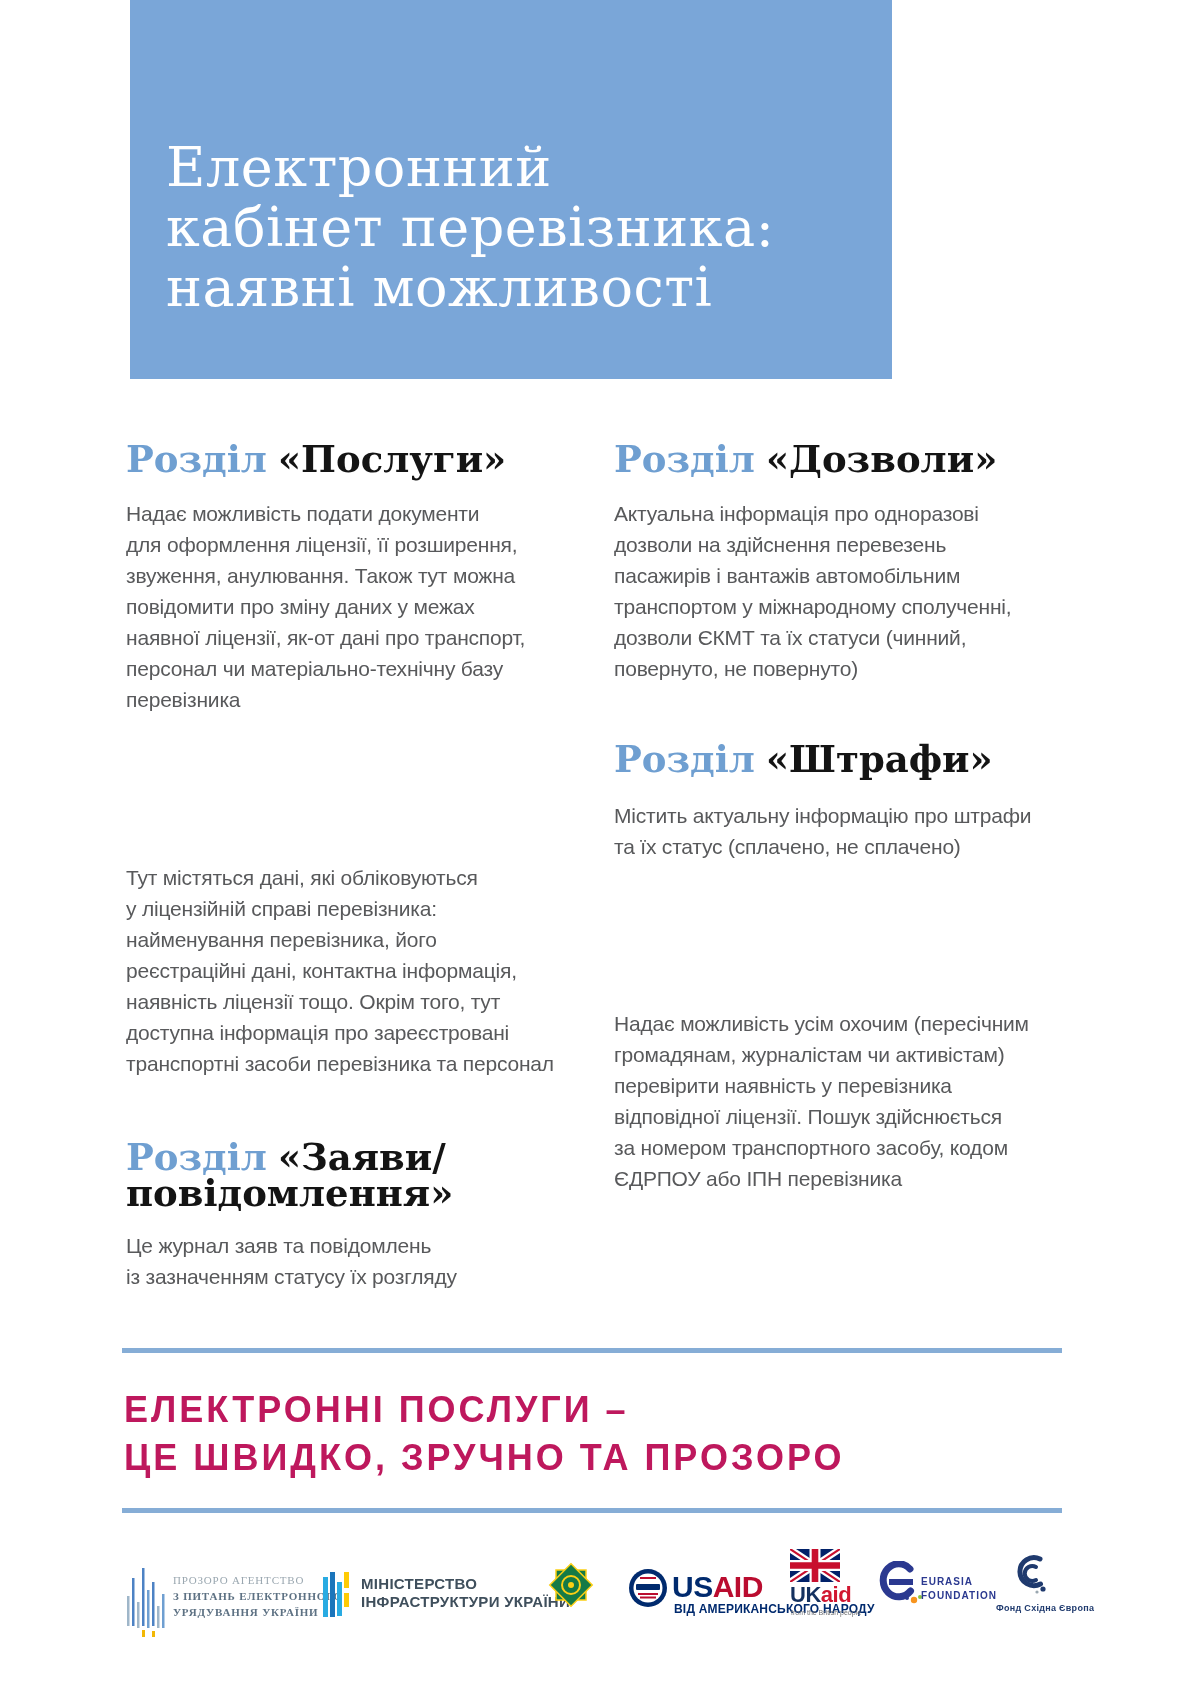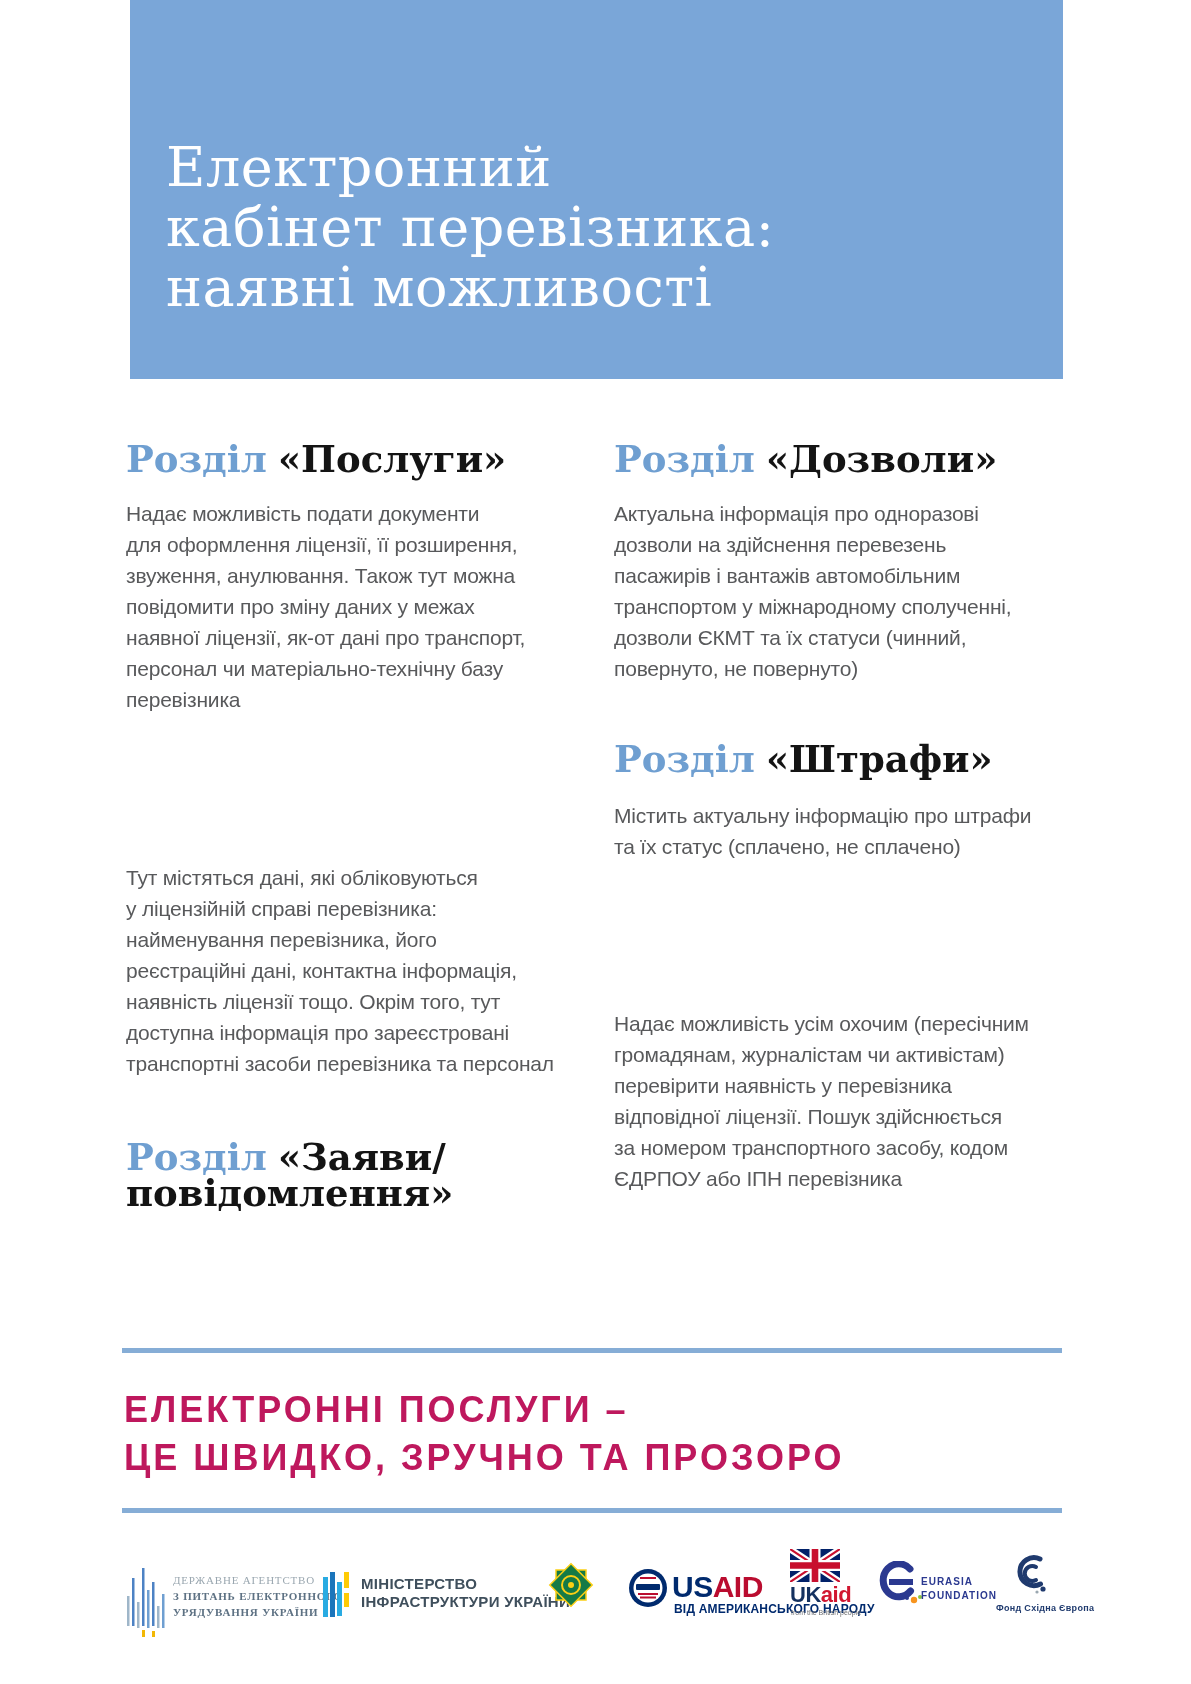--- a/index.html
+++ b/index.html
@@ -3,21 +3,21 @@
 <meta charset="utf-8">
 <style>
   html,body { margin:0; padding:0; background:#ffffff; }
   .page {
     position:relative; width:1191px; height:1684px; background:#ffffff;
     overflow:hidden; font-family:"Liberation Sans", sans-serif;
   }
 
   
   .header-band {
-    position:absolute; left:130px; top:0; width:933px; height:379px;
+    position:absolute; left:130px; top:0; width:762px; height:379px;
     background:#7aa6d8;
   }
   .header-title {
     position:absolute; left:36px; top:138px;
     font-family:"DejaVu Serif", serif; font-weight:400;
     font-size:54px; line-height:60px; color:#ffffff;
     white-space:pre-line; letter-spacing:0.5px;
   }
 
   
@@ -133,20 +133,22 @@
   <div class="sec-body b-l1">Тут містяться дані, які обліковуються
 у ліцензійній справі перевізника:
 найменування перевізника, його
 реєстраційні дані, контактна інформація,
 наявність ліцензії тощо. Окрім того, тут
 доступна інформація про зареєстровані
 транспортні засоби перевізника та персонал</div>
 
   <div class="sec-heading h-l2"><span class="sec-label">Розділ</span><span class="sec-name">«Заяви/
 повідомлення»</span></div>
+  <div class="sec-body b-l2">Це журнал заяв та повідомлень
+із зазначенням статусу їх розгляду</div>
 
   <div class="sec-heading h-r0"><span class="sec-label">Розділ</span><span class="sec-name">«Дозволи»</span></div>
   <div class="sec-body b-r0">Актуальна інформація про одноразові
 дозволи на здійснення перевезень
 пасажирів і вантажів автомобільним
 транспортом у міжнародному сполученні,
 дозволи ЄКМТ та їх статуси (чинний,
 повернуто, не повернуто)</div>
 
   <div class="sec-heading h-r1"><span class="sec-label">Розділ</span><span class="sec-name">«Штрафи»</span></div>
@@ -172,21 +174,21 @@
       <rect x="10" y="36" width="2.5" height="26" fill="#9fb6c9"></rect>
       <rect x="15" y="2" width="2.5" height="58" fill="#4d82c4"></rect>
       <rect x="20" y="24" width="2.5" height="38" fill="#6f9fd1"></rect>
       <rect x="25" y="16" width="2.5" height="44" fill="#4d82c4"></rect>
       <rect x="30" y="40" width="2.5" height="22" fill="#9fb6c9"></rect>
       <rect x="35" y="28" width="2.5" height="34" fill="#6f9fd1"></rect>
       <rect x="15" y="64" width="3" height="7" fill="#f2b705"></rect>
       <rect x="25" y="65" width="3" height="6" fill="#f2b705"></rect>
     </svg>
   </div>
-  <div class="egov-text"><span class="first-line">ДЕРЖАВНЕ АГЕНТСТВО</span><br><span>З ПИТАНЬ ЕЛЕКТРОННОГО
+  <div class="egov-text"><span class="first-line">ПРОЗОРО АГЕНТСТВО</span><br><span>З ПИТАНЬ ЕЛЕКТРОННОГО
 УРЯДУВАННЯ УКРАЇНИ</span></div>
 
   <div class="logo-icon ministry-icon">
     <svg width="28" height="46" viewBox="0 0 28 46">
       <rect x="0" y="5" width="5" height="40" fill="#29abe2"></rect>
       <rect x="7" y="0" width="5" height="45" fill="#1b75bb"></rect>
       <rect x="14" y="10" width="5" height="34" fill="#29abe2"></rect>
       <rect x="21" y="0" width="5" height="16" fill="#ffcb05"></rect>
       <rect x="21" y="21" width="5" height="14" fill="#ffcb05"></rect>
     </svg>

